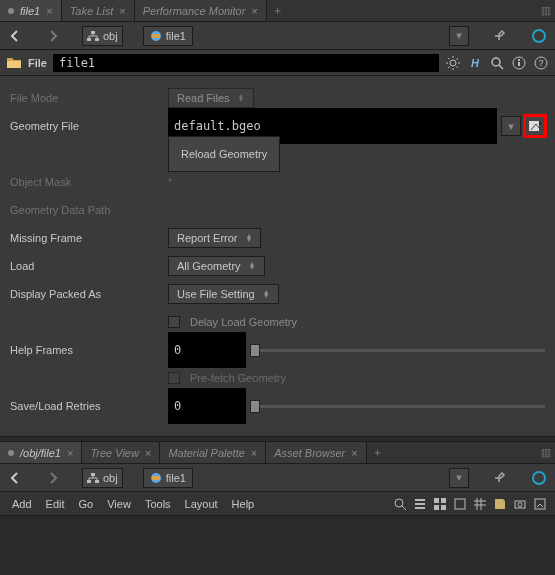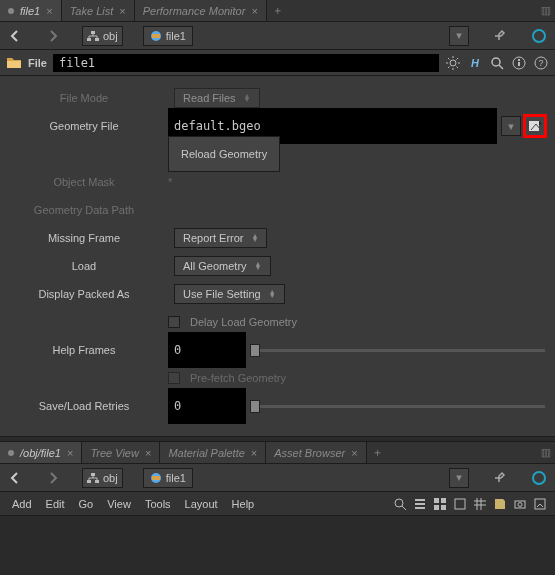--- a/index.html
+++ b/index.html
@@ -38,24 +38,24 @@
   .pinbtn,.ringbtn{width:20px;height:20px;display:flex;align-items:center;justify-content:center;color:var(--text-dim);}
   
   .ophdr{display:flex;align-items:center;height:26px;background:var(--bg2);gap:6px;padding:0 6px;border-bottom:1px solid var(--line);}
   .ophdr .lbl{font-weight:bold;}
   .opname{flex:1;height:18px;background:var(--black);color:var(--text);border:none;padding:0 6px;font-family:monospace;font-size:12px;}
   .hdricons{display:flex;gap:6px;align-items:center;}
   .hdricons>*{width:16px;height:16px;display:flex;align-items:center;justify-content:center;color:var(--text-dim);}
   
   .params{background:var(--bg2);padding:10px 10px 14px 10px;}
   .row{display:flex;align-items:center;height:24px;margin-bottom:4px;}
-  .plabel{width:158px;text-align:center;padding-right:10px;color:var(--text);font-size:11px;}
+  .plabel{width:158px;text-align:left;padding-right:10px;color:var(--text);font-size:11px;}
   .plabel.dim{color:var(--text-dim2);}
   .pctrl{flex:1;display:flex;align-items:center;gap:4px;}
-  .dd{background:var(--bg3);border:1px solid var(--line);height:20px;display:flex;align-items:center;padding:0 8px;gap:8px;color:var(--text);margin-left:6px;}
+  .dd{background:var(--bg3);border:1px solid var(--line);height:20px;display:flex;align-items:center;padding:0 8px;gap:8px;color:var(--text);}
   .dd .arr{display:flex;flex-direction:column;line-height:4px;font-size:7px;color:var(--text-dim);}
   .txt{height:36px;background:var(--black);border:none;color:var(--text);padding:0 6px;font-family:monospace;font-size:12px;}
   .txt.full{flex:1;}
   .txt.num{width:78px;}
   .btn{background:var(--bg3);border:1px solid var(--line);height:36px;padding:0 12px;color:var(--text);display:flex;align-items:center;}
   .smallsq{width:20px;height:20px;background:var(--bg3);border:1px solid var(--line);display:flex;align-items:center;justify-content:center;}
   .smallsq.tri{color:var(--text-dim);}
   .cb{width:12px;height:12px;background:var(--bg3);border:1px solid var(--line);margin-right:6px;flex:0 0 12px;}
   .cbrow{display:flex;align-items:center;color:var(--text-dim);}
   .slider{flex:1;height:20px;display:flex;align-items:center;}

